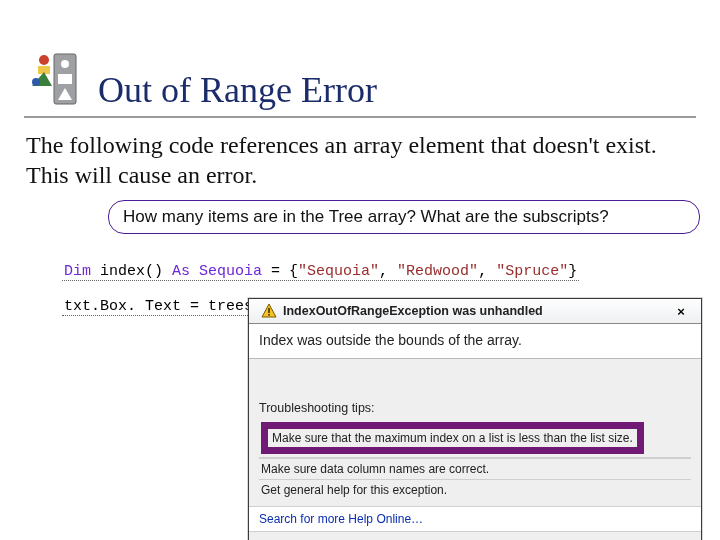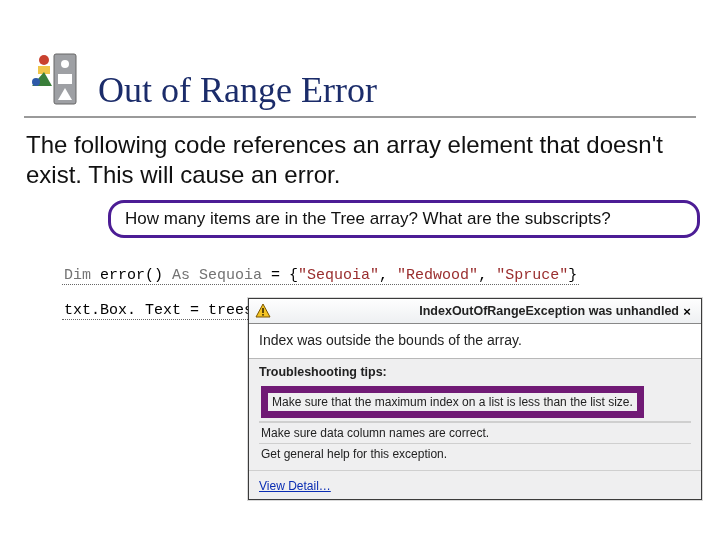--- a/index.html
+++ b/index.html
@@ -6,41 +6,41 @@
   html, body { width: 720px; height: 540px; background: #fff; font-family: Arial, Helvetica, sans-serif; }
   .slide { width: 720px; height: 508px; position: relative; background: #fff; }
 
   
   .title-row { display: flex; align-items: flex-end; padding: 48px 24px 4px 24px; }
   .title-icon { width: 62px; height: 62px; margin-right: 12px; position: relative; }
   .title-text { font-family: Georgia, "Times New Roman", serif; font-size: 36px; color: #1b2c6a; font-weight: 400; line-height: 1.05; }
   .title-underline { margin: 2px 24px 0 24px; height: 2px; background: #9a9a9a; }
 
   
-  .body-text { font-family: Liberation Sans, sans-serif; font-size: 24px; color: #111; padding: 12px 26px 8px 26px; line-height: 1.25; }
+  .body-text { font-family: Liberation Serif, serif; font-size: 24px; color: #111; padding: 12px 26px 8px 26px; line-height: 1.25; }
 
   
-  .callout { margin: 2px 20px 8px 108px; border: 3px solid #4c1d95; border-radius: 16px; background: #fff; padding: 6px 14px; font-size: 17px; color: #111; }
+  .callout { margin: 2px 20px 8px 108px; border: 1px solid #4c1d95; border-radius: 16px; background: #fff; padding: 6px 14px; font-size: 17px; color: #111; }
 
   
   .code-block { margin-left: 26px; font-family: "Courier New", Courier, monospace; font-size: 15px; color: #000; padding-top: 4px; padding-bottom: 2px; white-space: pre; }
   .code-line { display: inline-block; border-bottom: 1px dotted #666; padding: 0 2px; }
-  .kw { color: #737373; }
+  .kw { color: #6d28d9; }
   .str { color: #9a2e2e; }
 
   
   .popup { position: absolute; left: 248px; top: 298px; width: 454px; background: #fff; border: 1px solid #3b3b3b; font-size: 12.5px; color: #222; box-shadow: 0 0 0 1px rgba(0,0,0,.15); }
-  .popup-header { display: flex; align-items: center; background: linear-gradient(#fefefe,#eef0f2); border-bottom: 1px solid #888; padding: 4px 6px; text-align: right; }
+  .popup-header { display: flex; align-items: center; background: linear-gradient(#fefefe,#eef0f2); border-bottom: 1px solid #888; padding: 4px 12px; }
   .popup-header .warn { width: 16px; height: 16px; margin-right: 6px; }
   .popup-title { flex: 1; font-weight: 700; font-size: 12.5px; }
   .popup-close { width: 16px; height: 16px; display:flex; align-items:center; justify-content:center; font-size: 13px; font-weight:700; color:#000; cursor: pointer; }
   .popup-msg { padding: 8px 10px 10px 10px; border-bottom: 1px solid #b8b8b8; font-size: 14px; }
   .popup-section { padding: 6px 10px 6px 10px; }
   .popup-section.grey { background: #efeff0; }
-  .popup-label { font-weight: 700; font-size: 12.5px; margin-bottom: 4px; }
+  .popup-label { font-weight: 400; font-size: 12.5px; margin-bottom: 4px; margin-top: 36px; }
   .tip-row { font-size: 12px; padding: 3px 2px; color: #222; }
   .tip-boxed { border: 7px solid #701a75; padding: 2px 4px; display: inline-block; }
   .popup-sep { border-top: 1px solid #cfcfcf; margin: 0; }
   .blue-link { color: #0a2db3; font-size: 12px; padding: 5px 10px; border-top: 1px solid #cfcfcf; background:#fff; cursor:pointer; }
   .actions-link { color: #0a2db3; text-decoration: underline; font-size: 12px; padding-top: 2px; cursor:pointer; }
   .popup-actions { background:#efeff0; border-top:1px solid #cfcfcf; }
 
   
   .ti-svg { width: 62px; height: 62px; }
 </style>
@@ -64,21 +64,21 @@
     </div>
     <div class="title-text">Out of Range Error</div>
   </div>
   <div class="title-underline"></div>
 
   <div class="body-text">The following code references an array element that doesn't exist.  This will cause an error.</div>
 
   <div class="callout">How many items are in the Tree array? What are the subscripts?</div>
 
   <div class="code-block">
-    <span class="code-line"><span class="kw">Dim</span><span> error() </span><span class="kw">As Sequoia</span><span> = {</span><span class="str">"Sequoia"</span><span>, </span><span class="str">"Redwood"</span><span>, </span><span class="str">"Spruce"</span><span>}</span></span><br>
+    <span class="code-line"><span class="kw">Dim</span><span> index() </span><span class="kw">As Sequoia</span><span> = {</span><span class="str">"Sequoia"</span><span>, </span><span class="str">"Redwood"</span><span>, </span><span class="str">"Spruce"</span><span>}</span></span><br>
     <span class="code-line">txt.Box. Text = trees(5)</span>
   </div>
 
   <div class="popup">
     <div class="popup-header">
       <svg class="warn" viewBox="0 0 16 16">
         <polygon points="8,1 15,14 1,14" fill="#f5c423" stroke="#7a5600"></polygon>
         <rect x="7.2" y="5" width="1.6" height="5" fill="#3a2a00"></rect>
         <rect x="7.2" y="11" width="1.6" height="1.6" fill="#3a2a00"></rect>
       </svg>
@@ -90,20 +90,21 @@
     <div class="popup-section grey">
       <div class="popup-label">Troubleshooting tips:</div>
       <div class="tip-row"><span class="tip-boxed">Make sure that the maximum index on a list is less than the list size.</span></div>
       <div class="popup-sep"></div>
       <div class="popup-sep"></div>
       <div class="tip-row">Make sure data column names are correct.</div>
       <div class="popup-sep"></div>
       <div class="tip-row">Get general help for this exception.</div>
     </div>
 
+    <div class="blue-link">Search for more Help Online…</div>
 
     <div class="popup-section popup-actions">
       <div class="actions-link">View Detail…</div>
 
     </div>
   </div>
 
 </div>
 
 </body></html>

